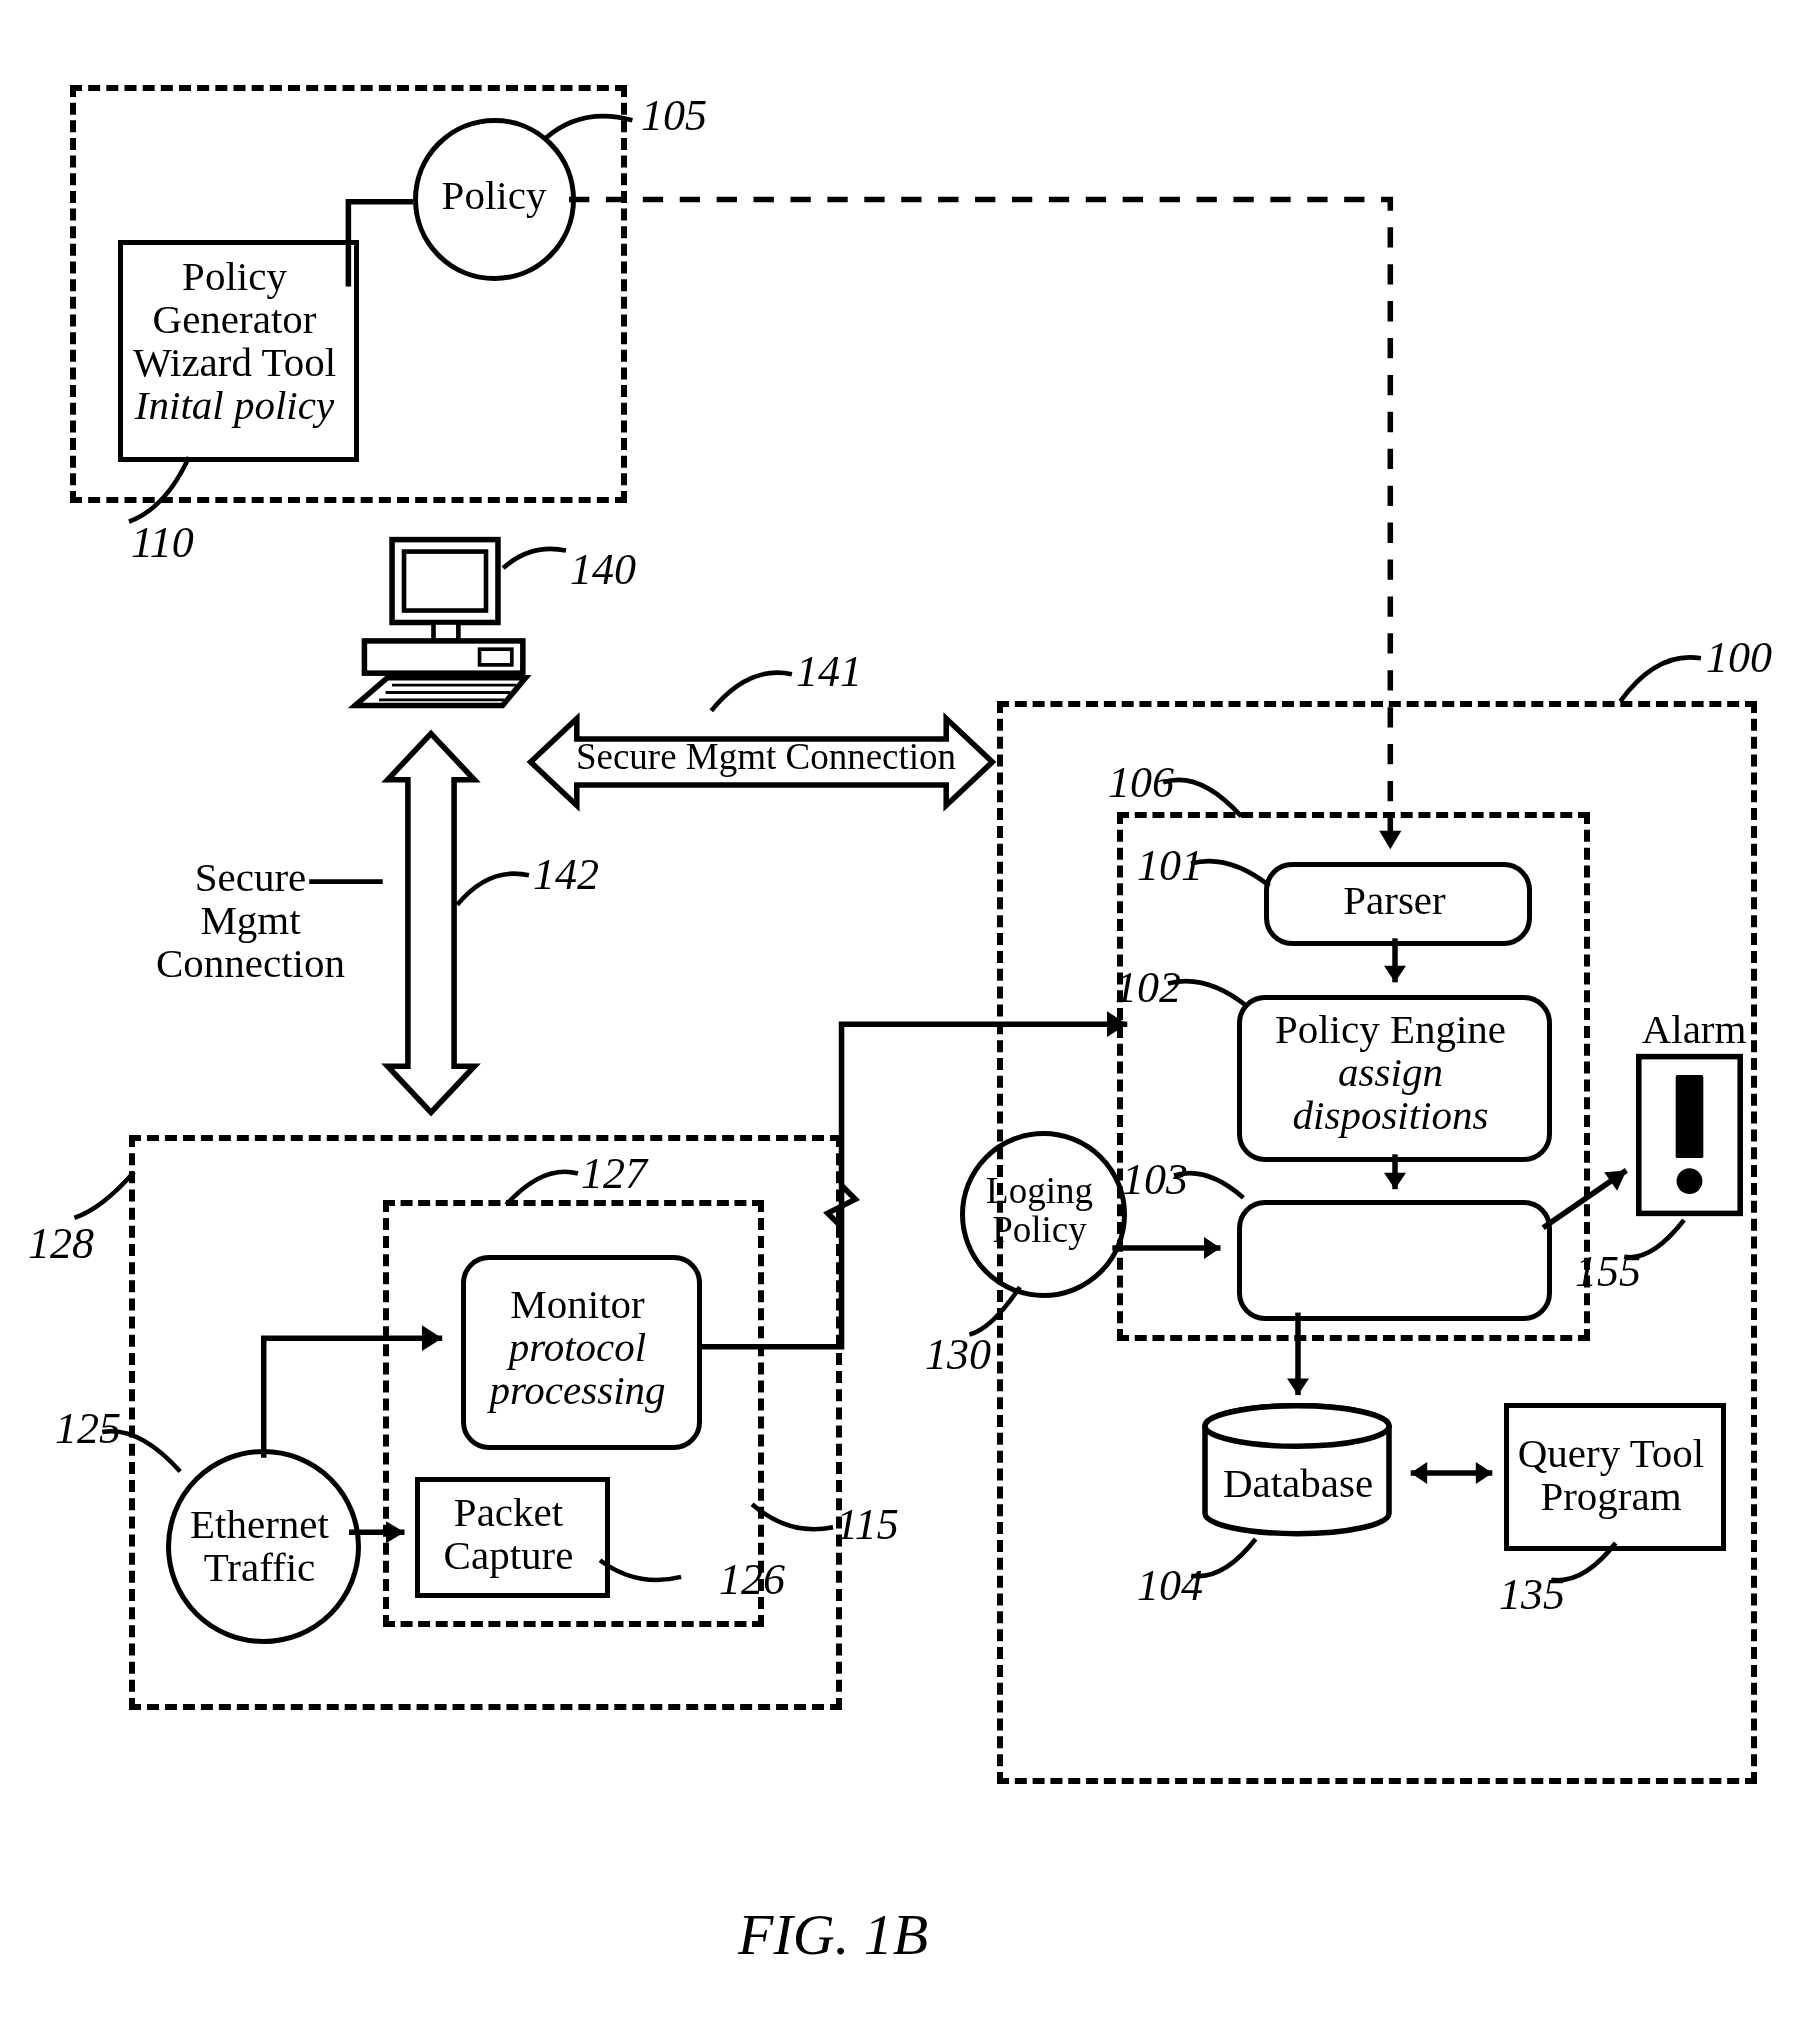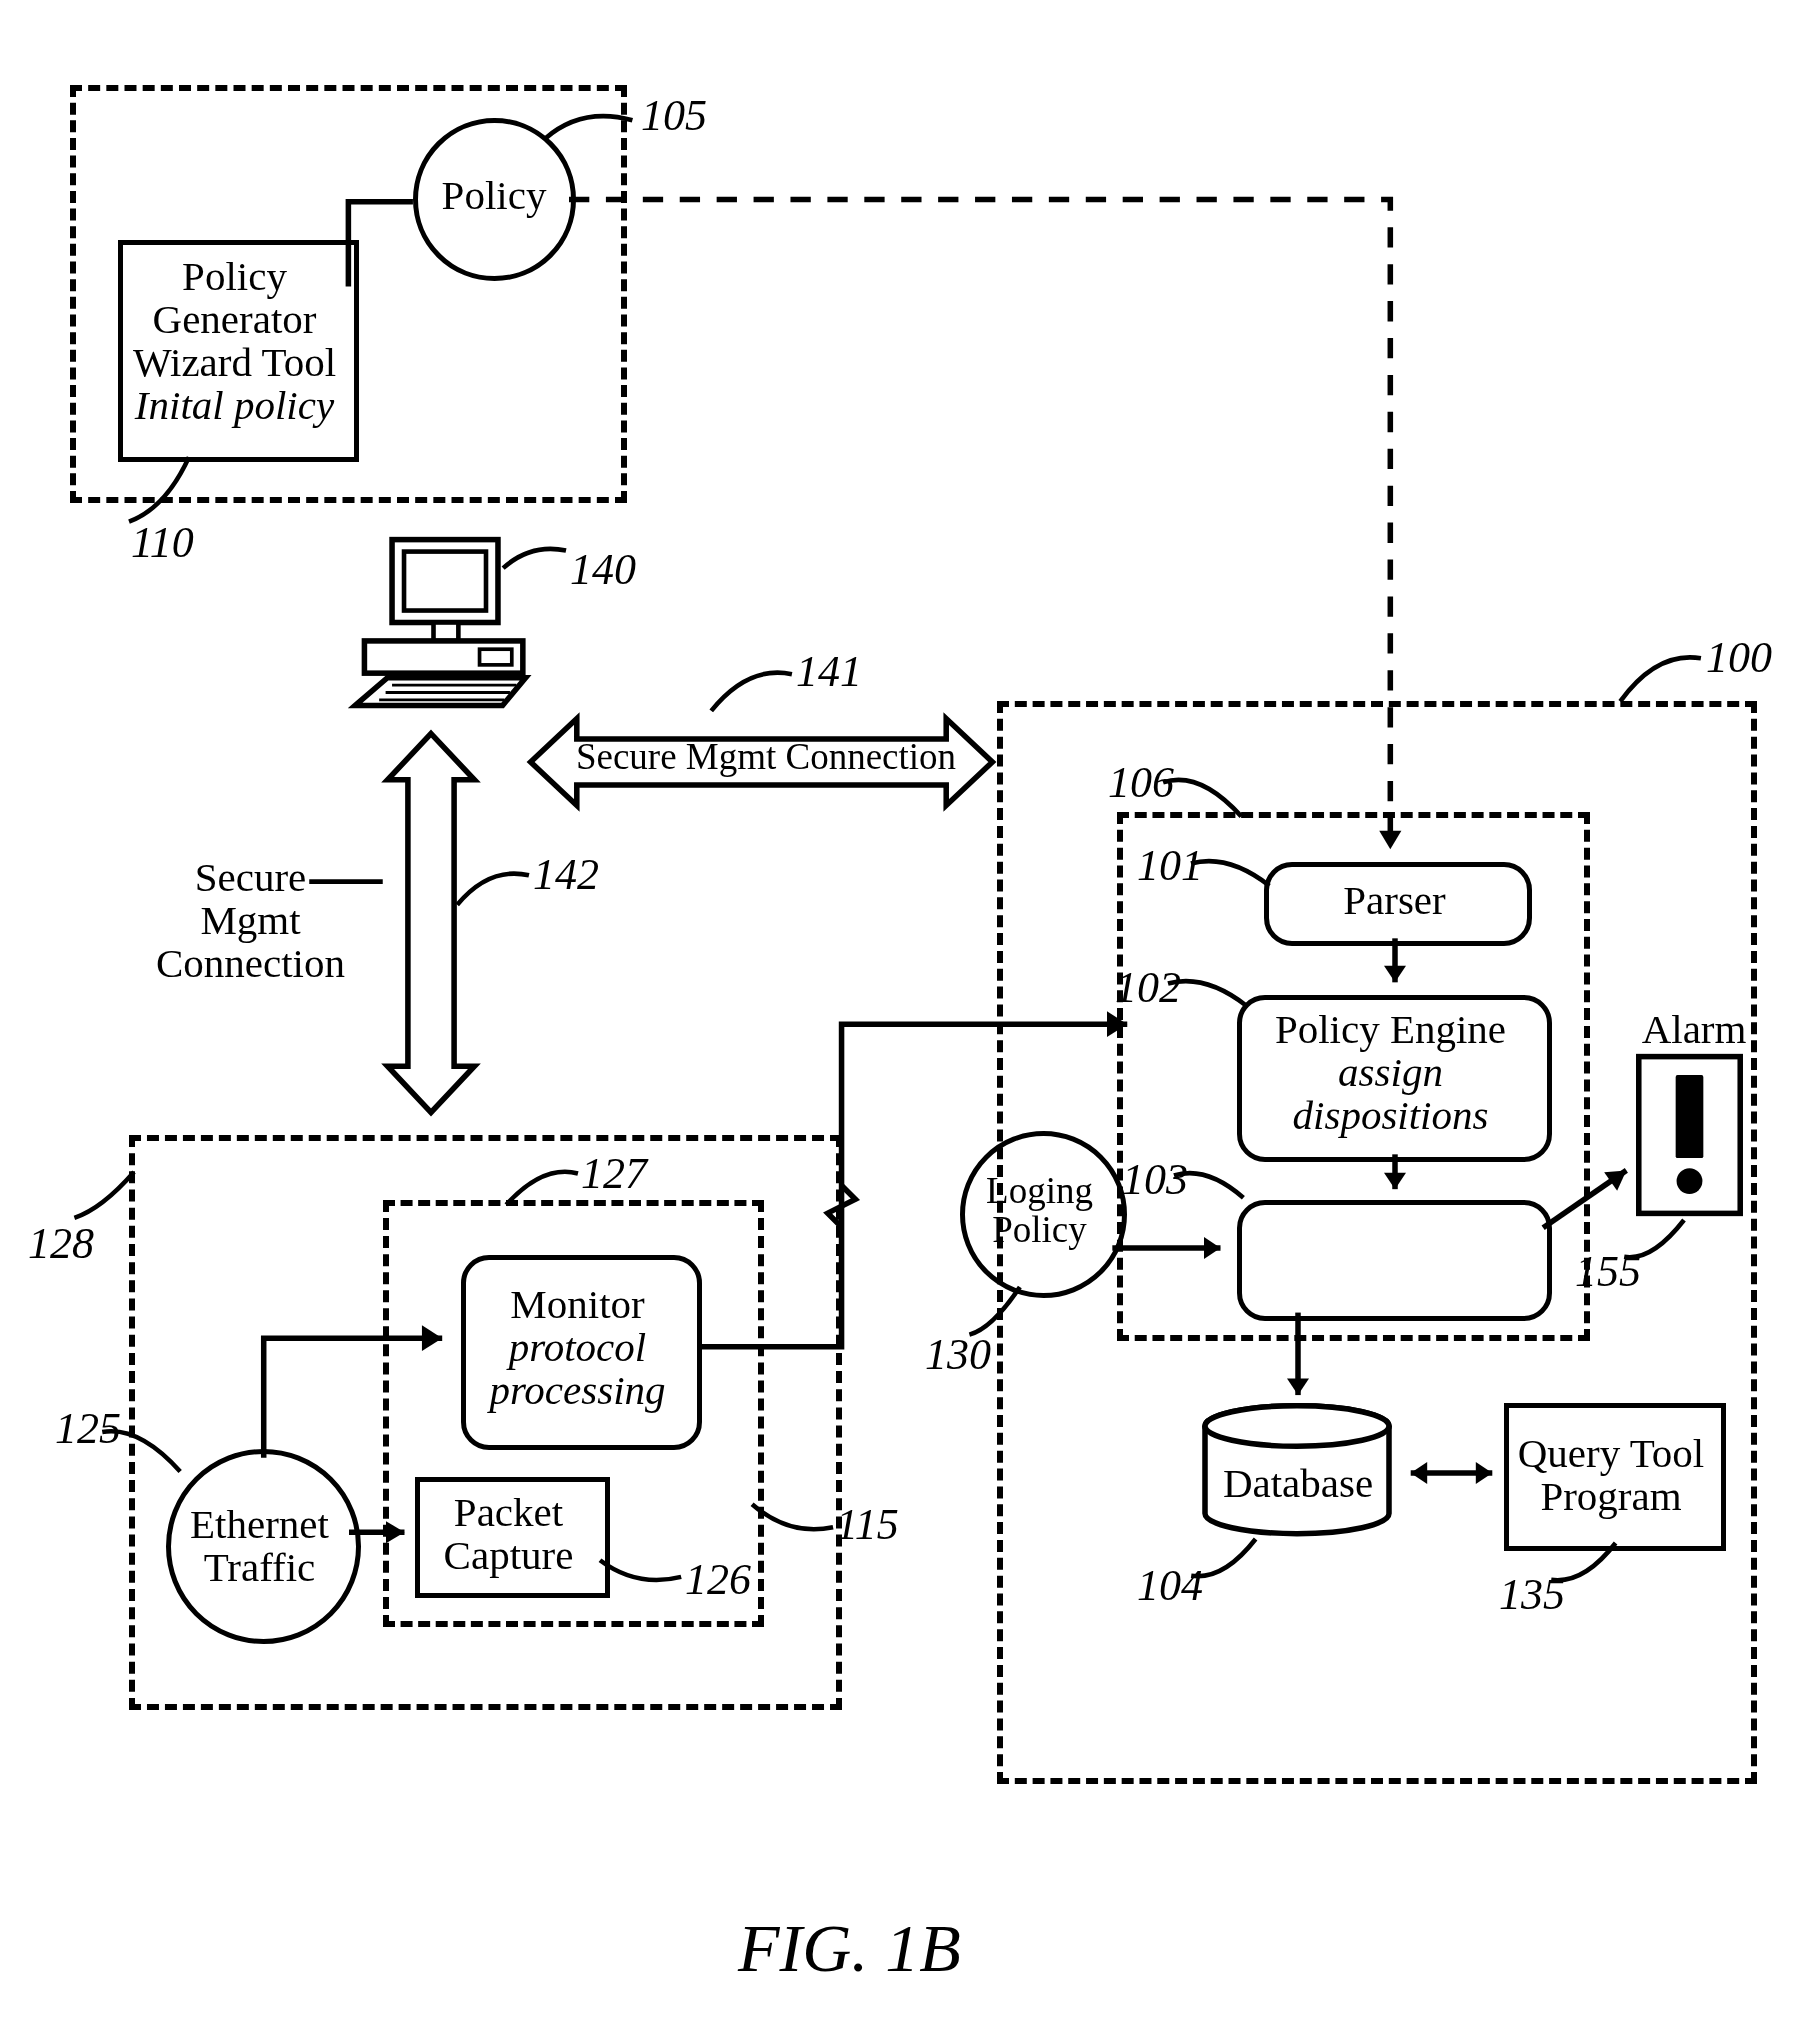--- a/index.html
+++ b/index.html
@@ -5,21 +5,21 @@
   html,body{margin:0;padding:0;background:#fff;font-family:Georgia,'Times New Roman',serif;}
   .canvas{position:relative;width:1801px;height:2039px;}
   .abs{position:absolute;}
   .dashed-box{border:6.5px dashed #000;}
   .solid-box{border:5.5px solid #000;}
   .rounded-box{border:5.5px solid #000;border-radius:28px;}
   .txt{font-size:41px;line-height:1.05;text-align:center;}
   .ital{font-style:italic;}
   .ref{font-style:italic;font-size:44px;}
   .circle{border:5.5px solid #000;border-radius:50%;}
-  .fig{font-style:italic;font-size:68px;font-weight:500;margin-top:8px;}
+  .fig{font-style:italic;font-size:58px;font-weight:500;}
   svg{overflow:visible;}
 </style>
 </head>
 <body>
 
 <div class="canvas">
 
   <div class="abs dashed-box" style="left:70px;top:85px;width:545px;height:406px;"></div>
 
   <div class="abs circle" style="left:413px;top:118px;width:153px;height:153px;"></div>
@@ -116,21 +116,21 @@
   <div class="abs ref" style="left:581px;top:1148px;">127</div>
 
   <div class="abs solid-box" style="left:415px;top:1477px;width:185px;height:111px;"></div>
   <div class="abs txt" style="left:417px;top:1491px;width:183px;">
     <span>Packet</span><br>
     <span>Capture</span>
   </div>
   <svg class="abs" style="left:600px;top:1551px;width:83px;height:37px;" viewBox="0 0 90 40" width="83" height="37">
     <path d="M0 10 Q40 40 88 28" fill="none" stroke="#000" stroke-width="5"></path>
   </svg>
-  <div class="abs ref" style="left:685px;top:1554px;">126</div>
+  <div class="abs ref" style="left:719px;top:1554px;">126</div>
 
   <div class="abs circle" style="left:166px;top:1449px;width:185px;height:185px;"></div>
   <div class="abs txt" style="left:168px;top:1503px;width:183px;">
     <span>Ethernet</span><br>
     <span>Traffic</span>
   </div>
   <svg class="abs" style="left:102px;top:1421px;width:83px;height:55px;" viewBox="0 0 90 60" width="83" height="55">
     <path d="M85 55 Q40 5 0 12" fill="none" stroke="#000" stroke-width="5"></path>
   </svg>
   <div class="abs ref" style="left:55px;top:1403px;">125</div>

